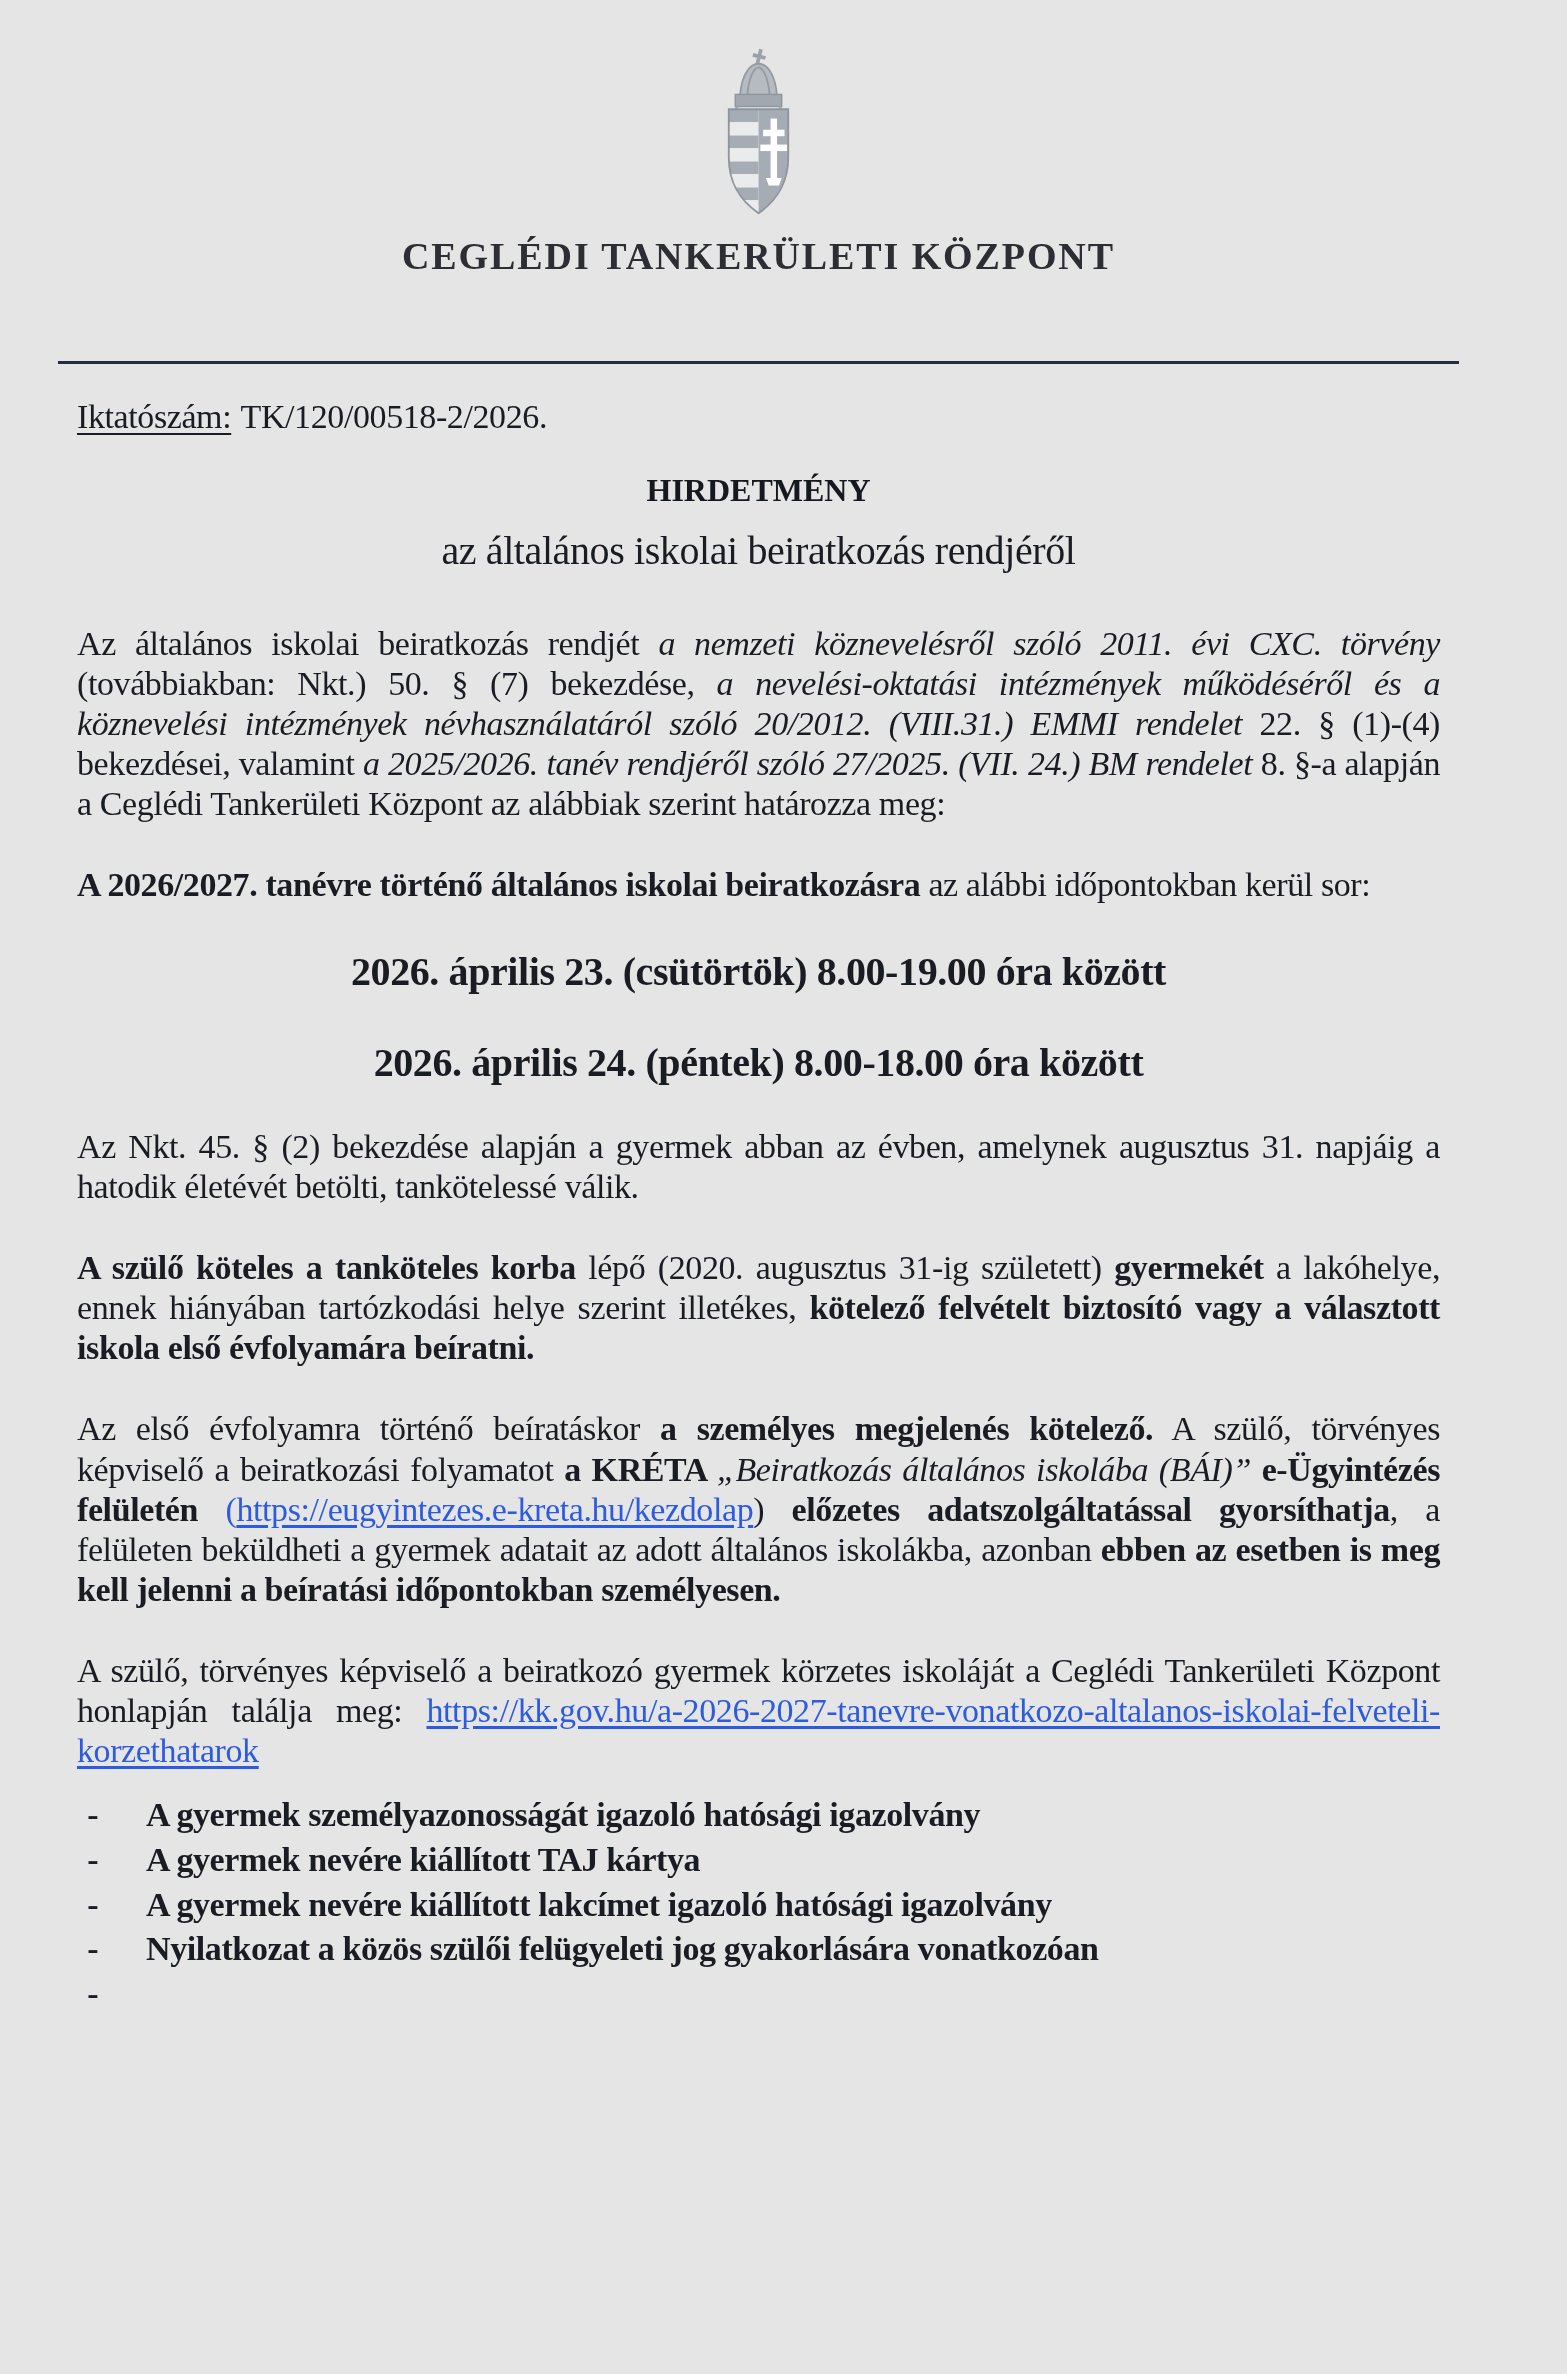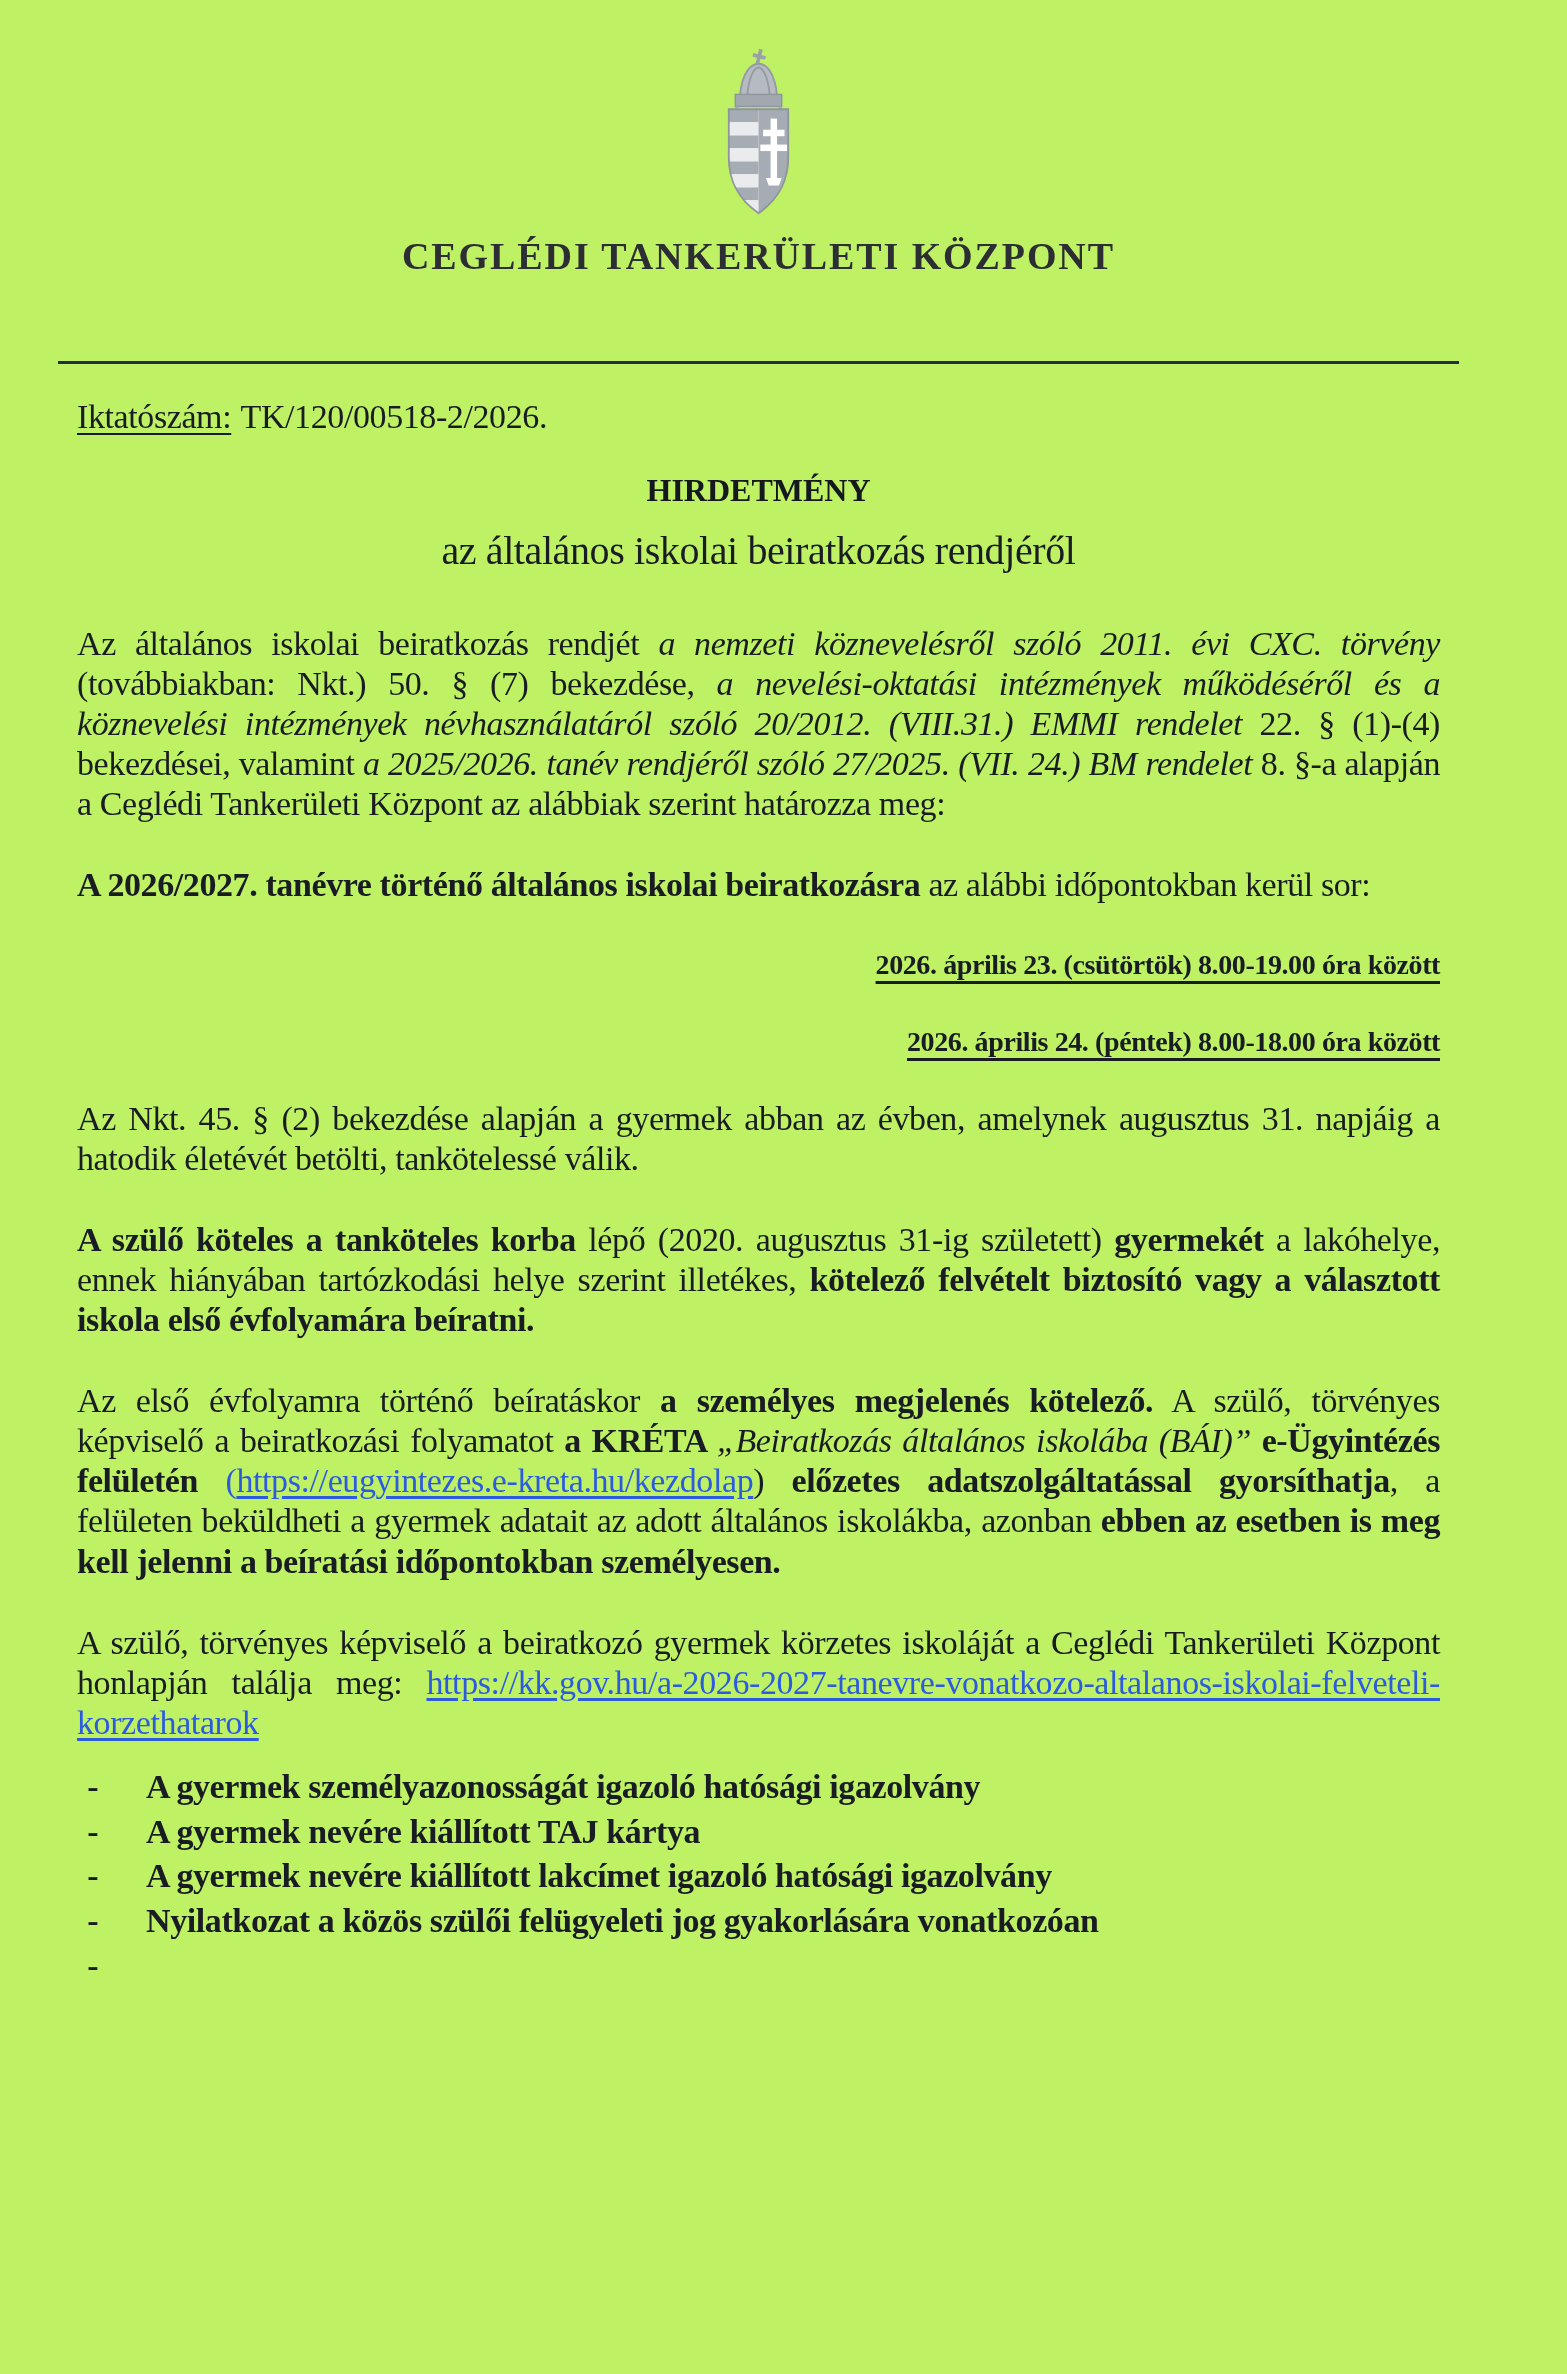--- a/index.html
+++ b/index.html
@@ -1,20 +1,20 @@
 <!DOCTYPE html>
 <html style="font-size:15px"><head>
 <meta charset="utf-8">
 <style>
   html,body{margin:0;padding:0;background:#ffffff;}
   .page{
     position:relative;
     width:1568px;height:2375px;box-sizing:border-box;
     padding:48px 128px 0 77px;
-    background:#bef264;
+    background:#e5e5e5;
     font-family:"Liberation Serif","DejaVu Serif",serif;
     font-size:34px;line-height:1.18;color:#191c22;
     letter-spacing:-0.4px;
   }
   .crest-wrap{text-align:center;margin:0;}
   .org-name{
     margin-top:9.3px;text-align:center;font-weight:bold;
     font-size:38px;letter-spacing:1.9px;color:#2c2e33;line-height:1.15;
   }
   .rule{
@@ -27,22 +27,22 @@
   .title{
     margin:35px 0 0;text-align:center;font-weight:bold;
     font-size:32px;letter-spacing:0;color:#15181e;
   }
   .subtitle{margin:16.7px 0 0;text-align:center;font-weight:normal;font-size:40px;}
   p.body{margin:41px 0 0;text-align:justify;}
   p.first{margin-top:50px;}
   .gap-lg{margin-top:63px;}
   .gap-md{margin-top:45px;}
   .dateline{
-    margin:43px 0 0;text-align:right;font-weight:bold;font-size:28px;
-    text-decoration:underline;text-decoration-thickness:2.8px;text-underline-offset:6.5px;
+    margin:43px 0 0;text-align:center;font-weight:bold;font-size:40px;
+    text-decoration-thickness:2.8px;text-underline-offset:6.5px;
   }
   .i{font-style:italic;}
   .b{font-weight:bold;}
   .bi{font-weight:normal;font-style:italic;}
   a.link{color:#2d5be0;text-decoration:underline;text-underline-offset:3.7px;overflow-wrap:anywhere;cursor:pointer;}
   .paren-blue{color:#2d5be0;}
   ul.doclist{margin:24px 0 0;padding:0;list-style:none;font-weight:bold;}
   ul.doclist li{position:relative;padding-left:69px;margin-top:4.6px;}
   ul.doclist li:first-child{margin-top:0;}
   .dash{position:absolute;left:10.2px;top:0;}

